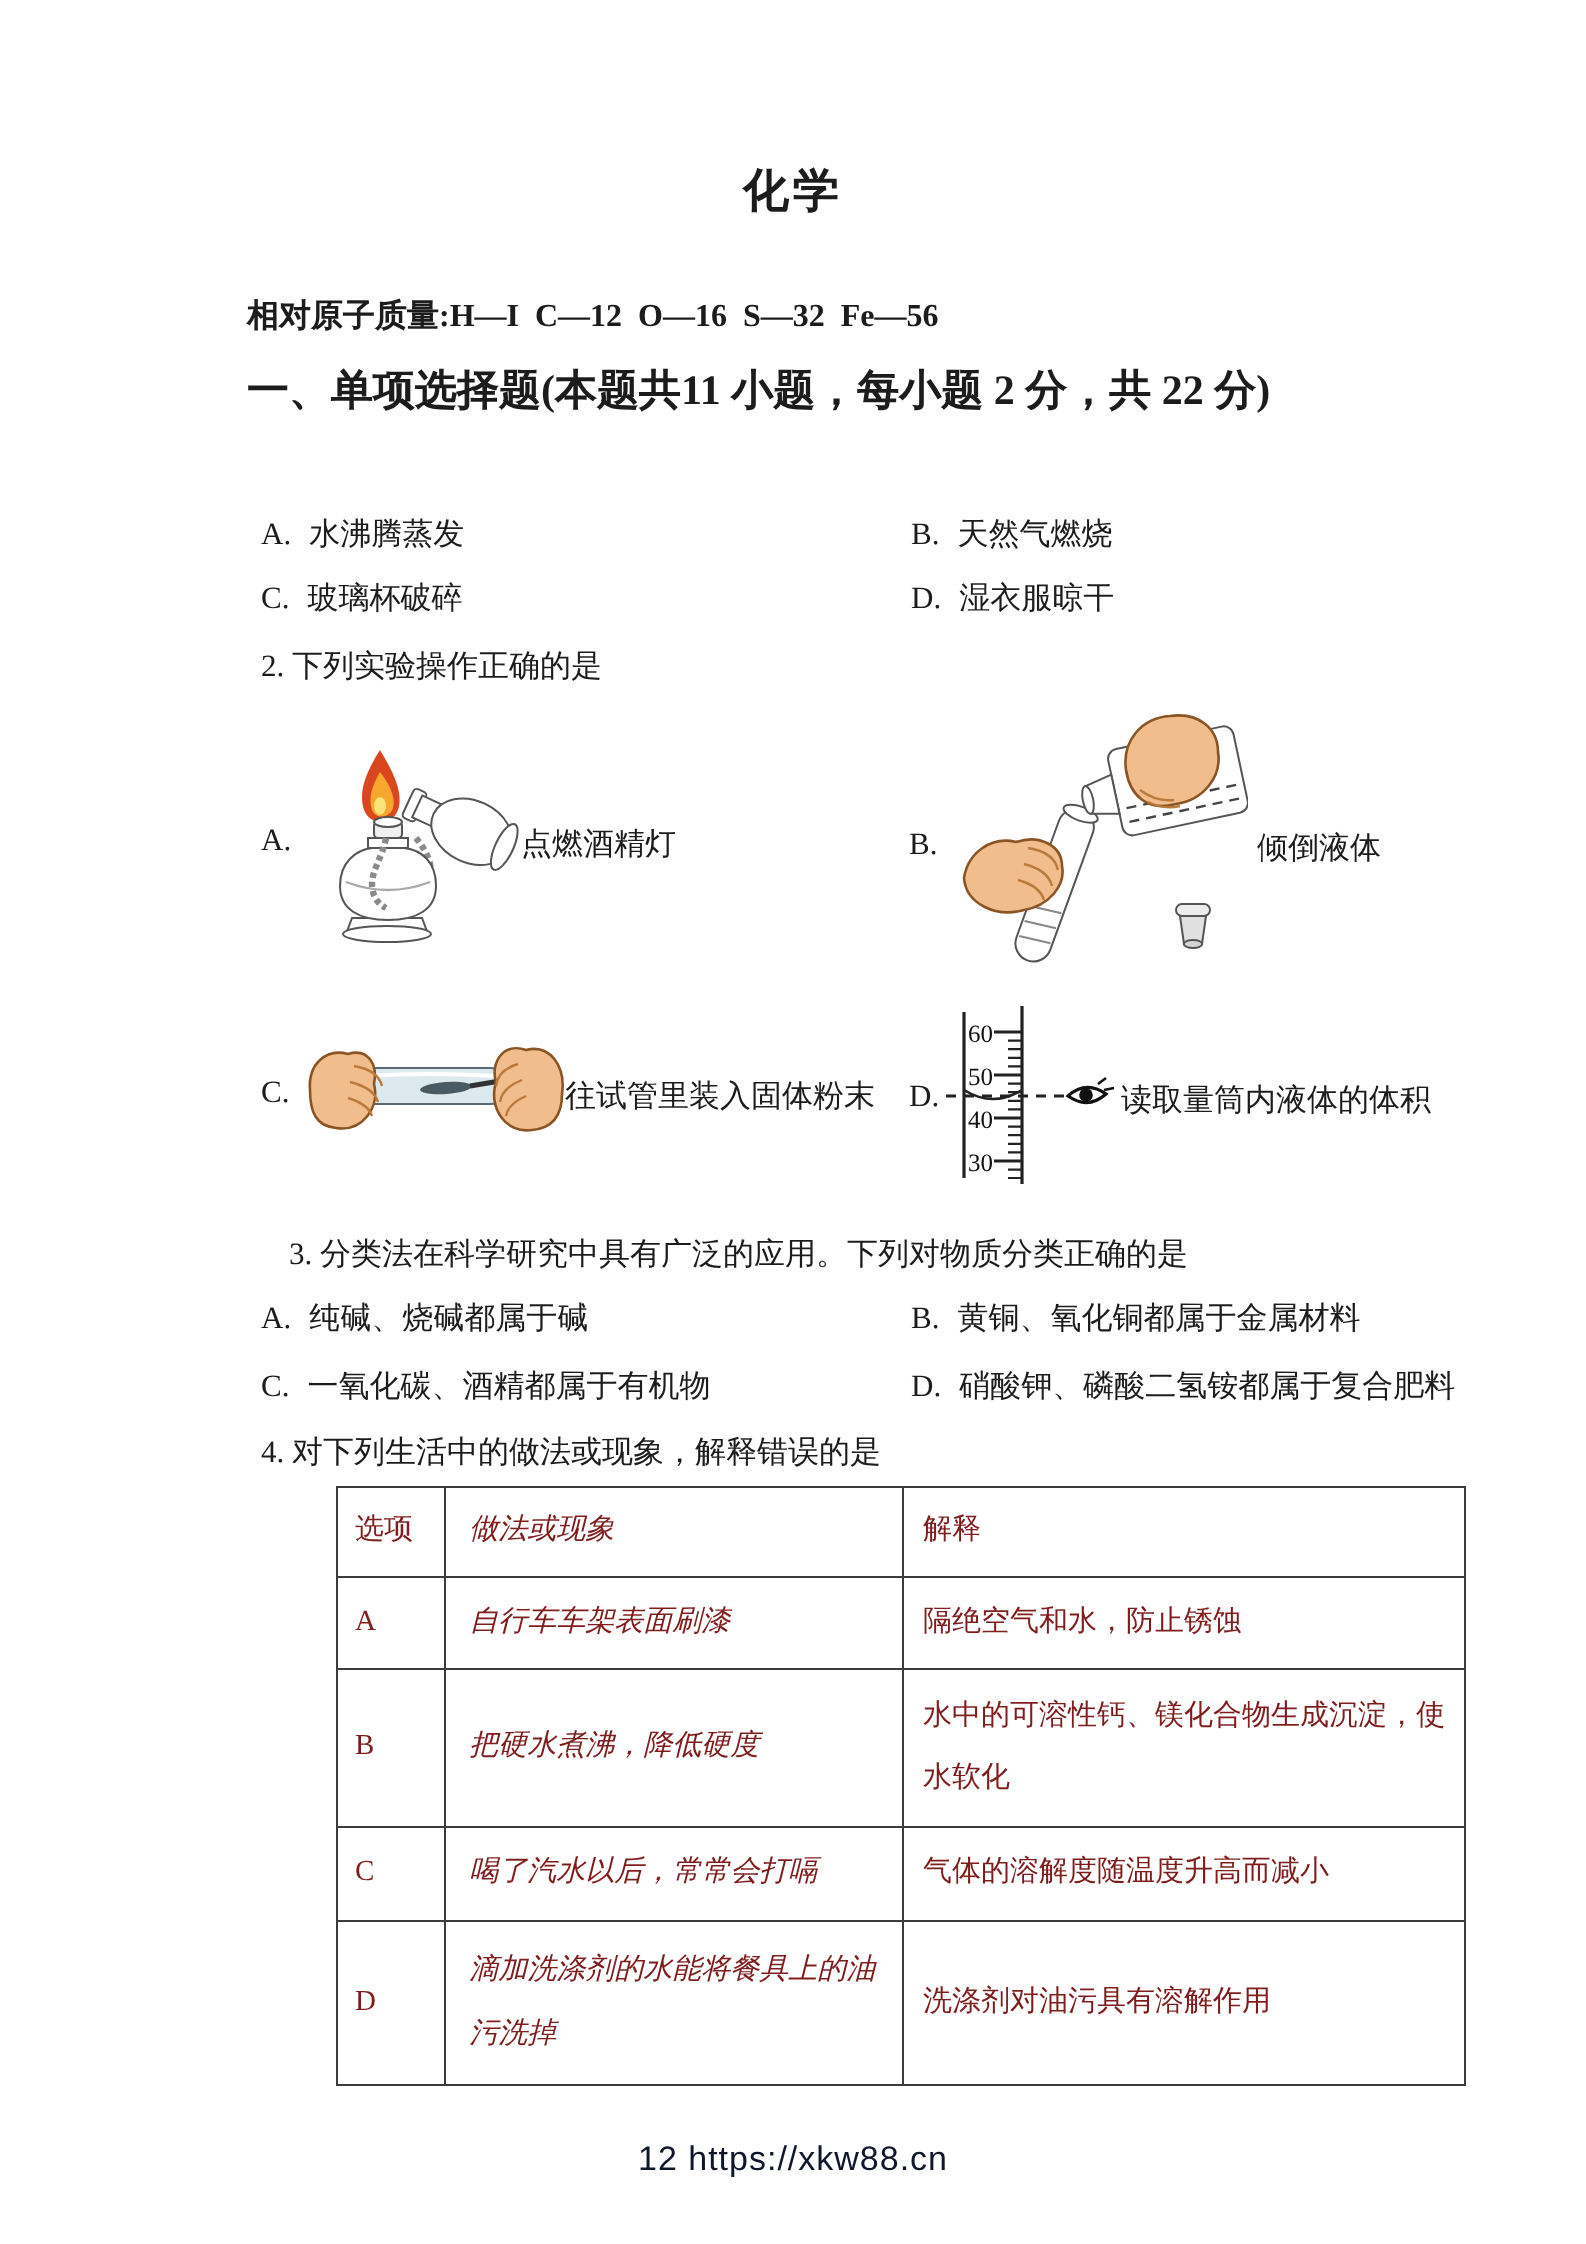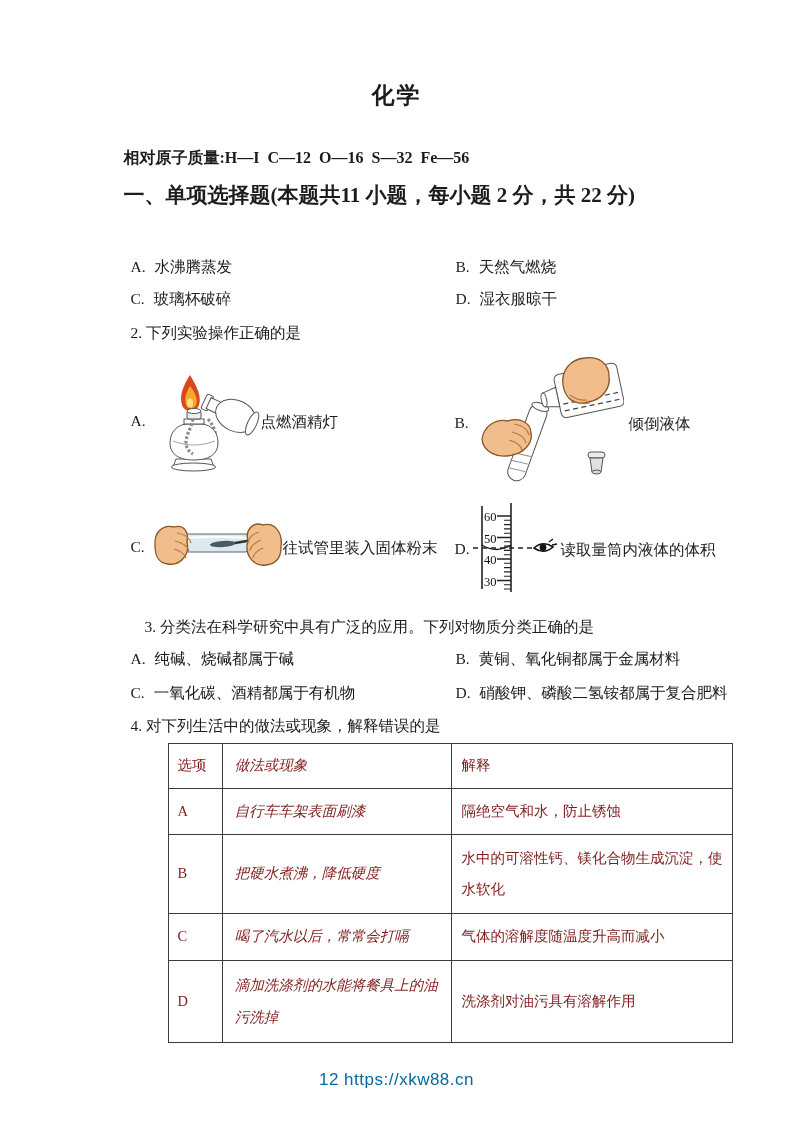--- a/index.html
+++ b/index.html
@@ -31,21 +31,21 @@
   .qtable .c2 { width:221px; padding:2px 8px 2px 12px;font-style:italic; }
   .qtable .c3 { width:279px; padding:2px 8px 2px 10px; }
   .rh  td { height:40px; }
   .rA  td { height:41px; }
   .rB  td { height:74px; }
   .rC  td { height:42px; }
   .rD  td { height:77px; }
   .footer {
     top:1070px; left:0; width:100%; text-align:center;
     font-family:"Liberation Sans","DejaVu Sans",sans-serif;
-    font-size:17px; color:#0369a1; letter-spacing:0.5px;
+    font-size:17px; color:#0f172a; letter-spacing:0.5px;
   }
   svg { display:block; }
 </style>
 </head>
 <body>
 
 <div class="page">
 
   <div class="abs doc-title">化学</div>
   <div class="abs masses">相对原子质量:H—I  C—12  O—16  S—32  Fe—56</div>

